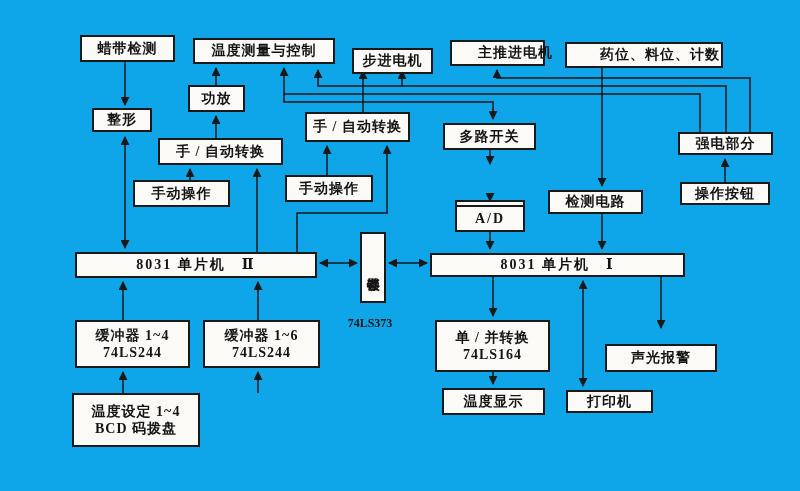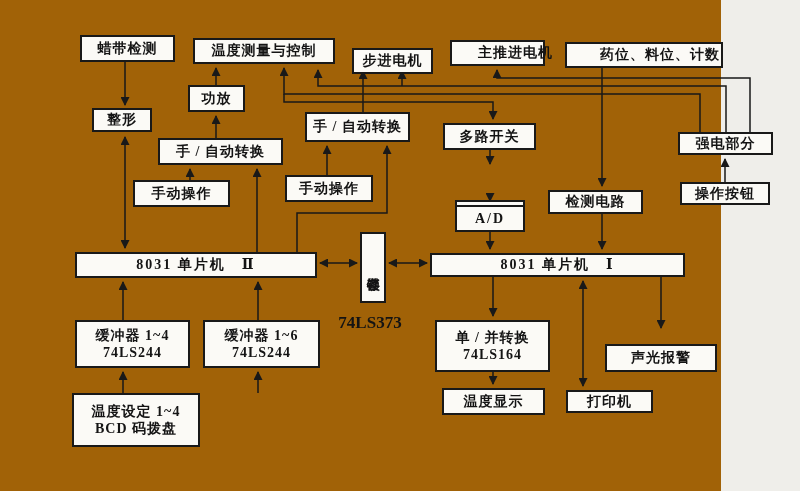--- a/index.html
+++ b/index.html
@@ -3,22 +3,22 @@
 <meta charset="utf-8">
 <style>
   html,body{margin:0;padding:0;}
   body{
     width:800px;height:491px;
     background:#efeeea;
     font-family:"Liberation Serif","DejaVu Serif",serif;
     overflow:hidden;
   }
   #stage{
-    position:relative;width:721px;height:491px;
-    background:#a16207;
+    position:relative;width:800px;height:491px;
+    background:#0ea5e9;
   }
   #wires{position:absolute;left:0;top:0;z-index:1;}
   .node{
     position:absolute;z-index:2;
     box-sizing:border-box;
     border:2px solid #191919;
     background:#fbfaf6;
     color:#141414;
     display:flex;flex-direction:column;
     align-items:center;justify-content:center;
@@ -54,21 +54,21 @@
   .n18{left:360px;top:232px;width:26px; height:71px;}
   .n19{left:430px;top:253px;width:255px;height:24px;}
   .n20{left:75px; top:320px;width:115px;height:48px;}
   .n21{left:203px;top:320px;width:117px;height:48px;}
   .n22{left:435px;top:320px;width:115px;height:52px;}
   .n23{left:605px;top:344px;width:112px;height:28px;}
   .n24{left:72px; top:393px;width:128px;height:54px;}
   .n25{left:210px;top:393px;width:120px;height:54px;}
   .n26{left:442px;top:388px;width:103px;height:27px;}
   .n27{left:566px;top:390px;width:87px; height:23px;}
-  .n28{left:330px;top:313px;width:80px; height:20px;font-size:17px;letter-spacing:0;}
+  .n28{left:330px;top:313px;width:80px; height:20px;font-size:12px;letter-spacing:0;}
   .wire{stroke:#191919;stroke-width:1.5;fill:none;}
 </style>
 </head>
 <body>
 
 <div id="stage">
 
   <svg id="wires" width="800" height="491" viewBox="0 0 800 491">
     <defs>
       <marker id="arr" markerUnits="userSpaceOnUse" markerWidth="9" markerHeight="9" refX="8" refY="4.5" orient="auto-start-reverse">

